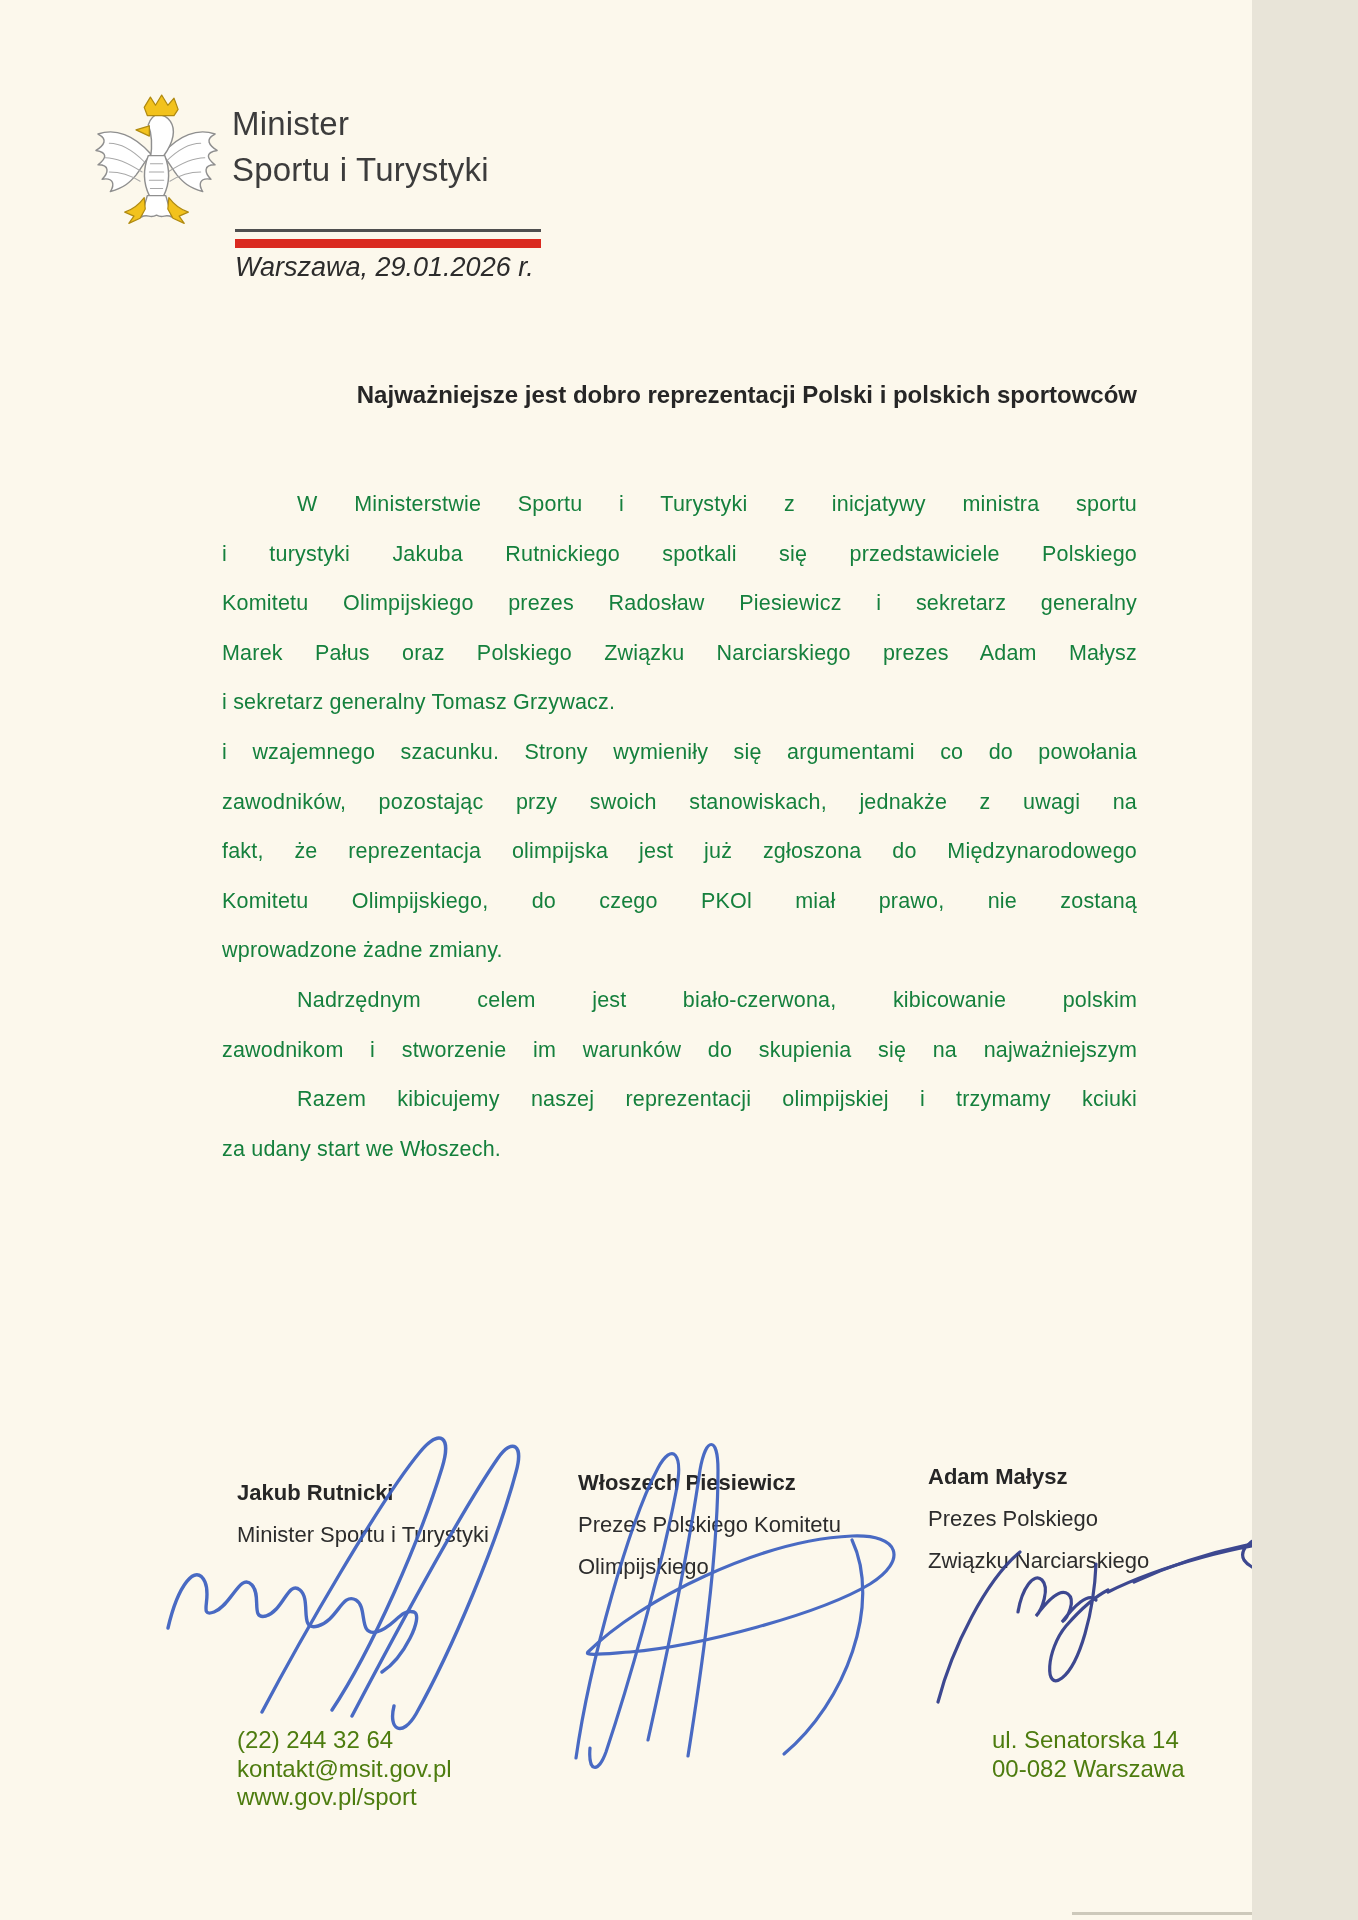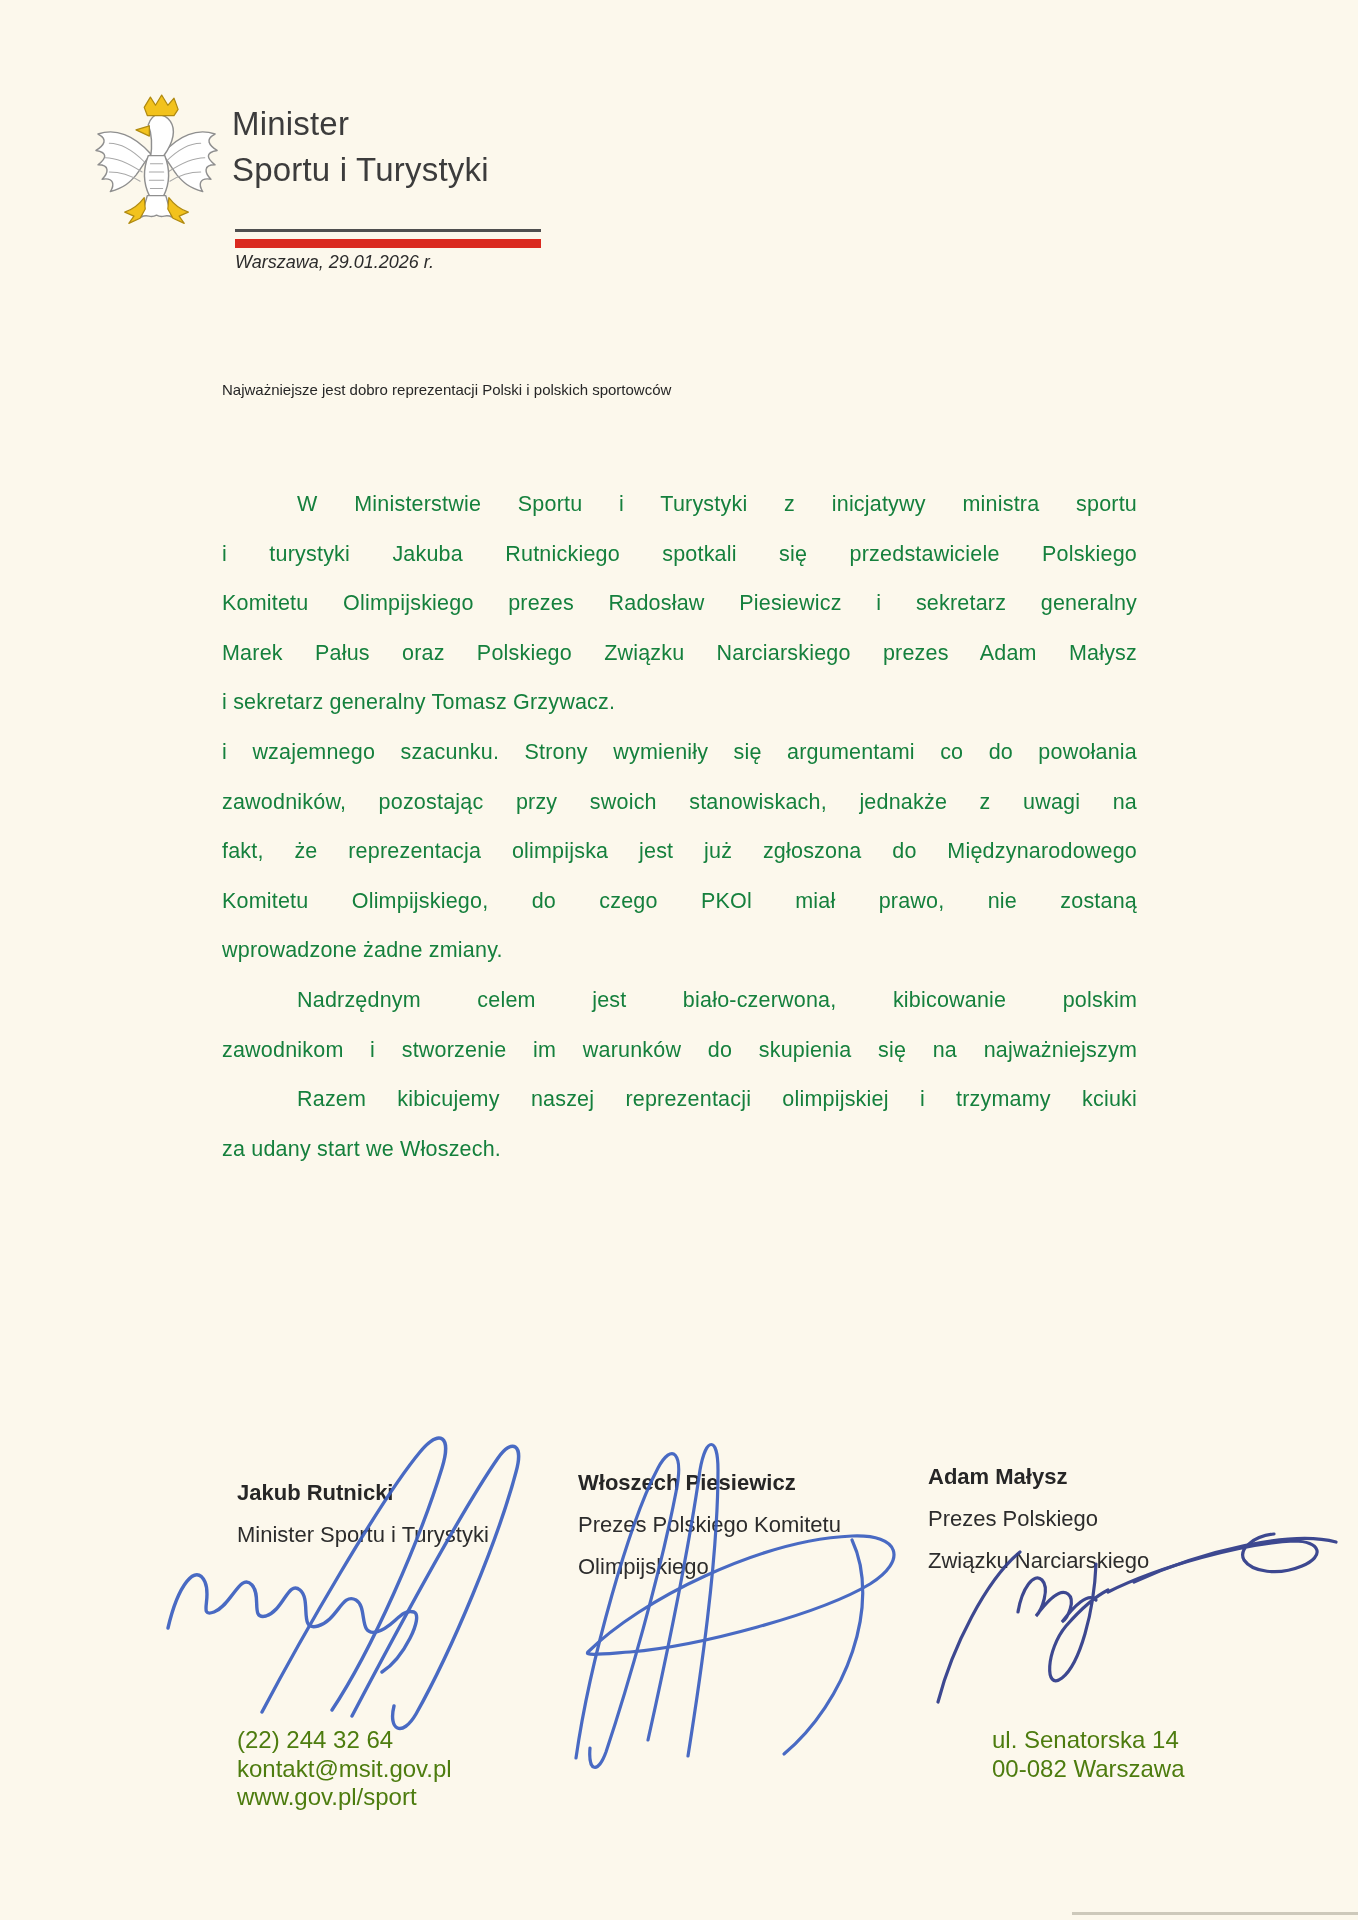--- a/index.html
+++ b/index.html
@@ -2,39 +2,39 @@
 <html><head>
 <meta charset="utf-8">
 <style>
   html,body{margin:0;padding:0;}
   body{
     width:1358px;height:1920px;
     font-family:"Liberation Sans","DejaVu Sans",sans-serif;
     background:#e8e4d8;
   }
   .page{
-    position:relative;width:1358px;height:1920px;
+    position:relative;width:1252px;height:1920px;
     background:#fcf8ec;overflow:hidden;color:#2e2e2e;
   }
   
   .emblem{position:absolute;left:90px;top:94px;width:130px;height:154px;}
   .ministry{
     position:absolute;left:232px;top:101px;
     font-size:33px;line-height:46px;font-weight:500;color:#3c3c3c;letter-spacing:.2px;
   }
   .rule-gray{position:absolute;left:235px;top:229px;width:306px;height:3px;background:#4f4f4f;}
   .rule-red{position:absolute;left:235px;top:239px;width:306px;height:9px;background:#da2a20;}
   .date-line{
     position:absolute;left:235px;top:252px;
-    font-size:18px;font-style:italic;font-weight:500;color:#2c2c2c;
+    font-size:27px;font-style:italic;font-weight:500;color:#2c2c2c;
   }
   
   .letter-title{
     position:absolute;left:222px;top:381px;width:915px;
-    text-align:left;font-size:15px;font-weight:400;color:#262626;
+    text-align:right;font-size:24px;font-weight:700;color:#262626;
   }
   
   .body-text{
     position:absolute;left:222px;top:480px;width:915px;
     font-size:21.5px;color:#15803d;letter-spacing:.2px;
   }
   .ln{
     line-height:49.6px;white-space:normal;
     text-align:justify;text-align-last:justify;
   }

